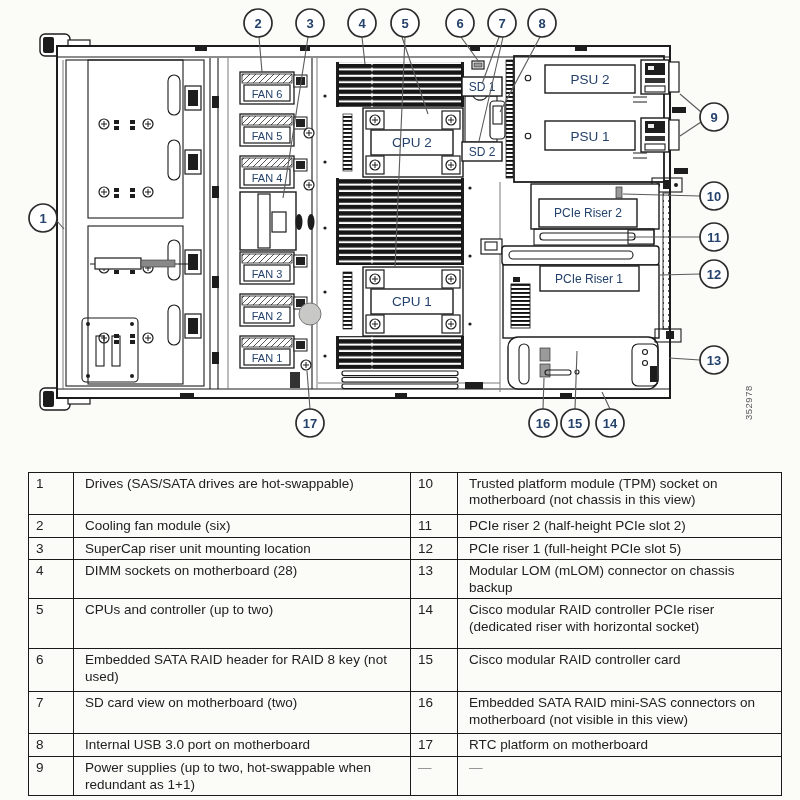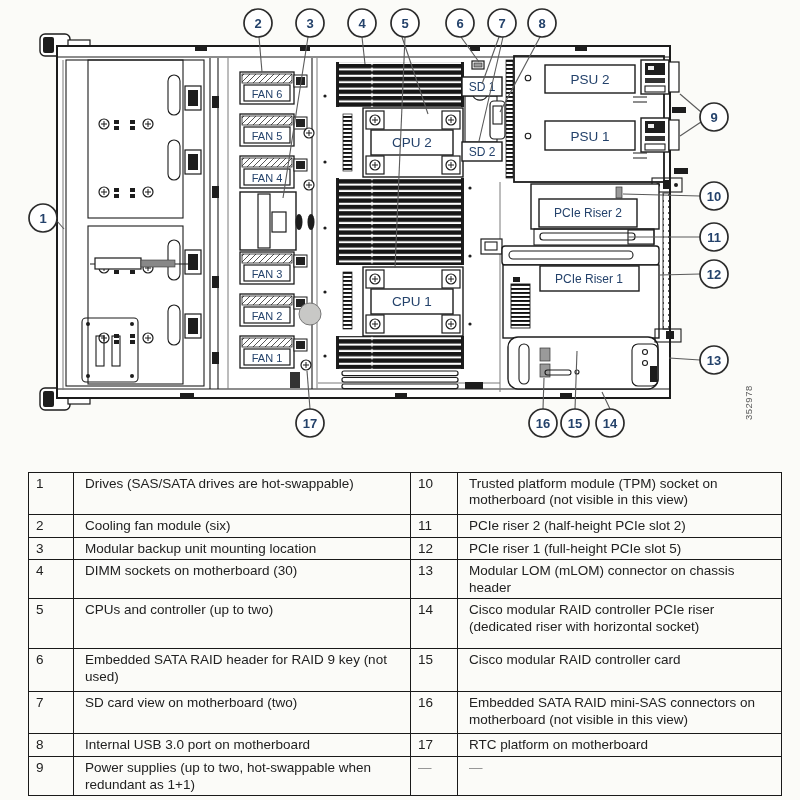--- a/index.html
+++ b/index.html
@@ -448,49 +448,49 @@
         <col style="width:45px">
         <col style="width:337px">
         <col style="width:47px">
         <col style="width:324px">
       </colgroup>
   <tbody>
     <tr style="height:42px">
       <td>1</td>
       <td class="desc">Drives (SAS/SATA drives are hot-swappable)</td>
       <td>10</td>
-      <td class="desc">Trusted platform module (TPM) socket on motherboard (not visible in this view)</td>
+      <td class="desc">Trusted platform module (TPM) socket on motherboard (not chassis in this view)</td>
     </tr>
     <tr style="height:23px">
       <td>2</td>
       <td class="desc">Cooling fan module (six)</td>
       <td>11</td>
       <td class="desc">PCIe riser 2 (half-height PCIe slot 2)</td>
     </tr>
     <tr style="height:22px">
       <td>3</td>
-      <td class="desc">Modular backup unit mounting location</td>
+      <td class="desc">SuperCap riser unit mounting location</td>
       <td>12</td>
       <td class="desc">PCIe riser 1 (full-height PCIe slot 5)</td>
     </tr>
     <tr style="height:33px">
       <td>4</td>
-      <td class="desc">DIMM sockets on motherboard (30)</td>
+      <td class="desc">DIMM sockets on motherboard (28)</td>
       <td>13</td>
-      <td class="desc">Modular LOM (mLOM) connector on chassis header</td>
+      <td class="desc">Modular LOM (mLOM) connector on chassis backup</td>
     </tr>
     <tr style="height:50px">
       <td>5</td>
       <td class="desc">CPUs and controller (up to two)</td>
       <td>14</td>
       <td class="desc">Cisco modular RAID controller PCIe riser (dedicated riser with horizontal socket)</td>
     </tr>
     <tr style="height:43px">
       <td>6</td>
-      <td class="desc">Embedded SATA RAID header for RAID 9 key (not used)</td>
+      <td class="desc">Embedded SATA RAID header for RAID 8 key (not used)</td>
       <td>15</td>
       <td class="desc">Cisco modular RAID controller card</td>
     </tr>
     <tr style="height:42px">
       <td>7</td>
       <td class="desc">SD card view on motherboard (two)</td>
       <td>16</td>
       <td class="desc">Embedded SATA RAID mini-SAS connectors on motherboard (not visible in this view)</td>
     </tr>
     <tr style="height:23px">

